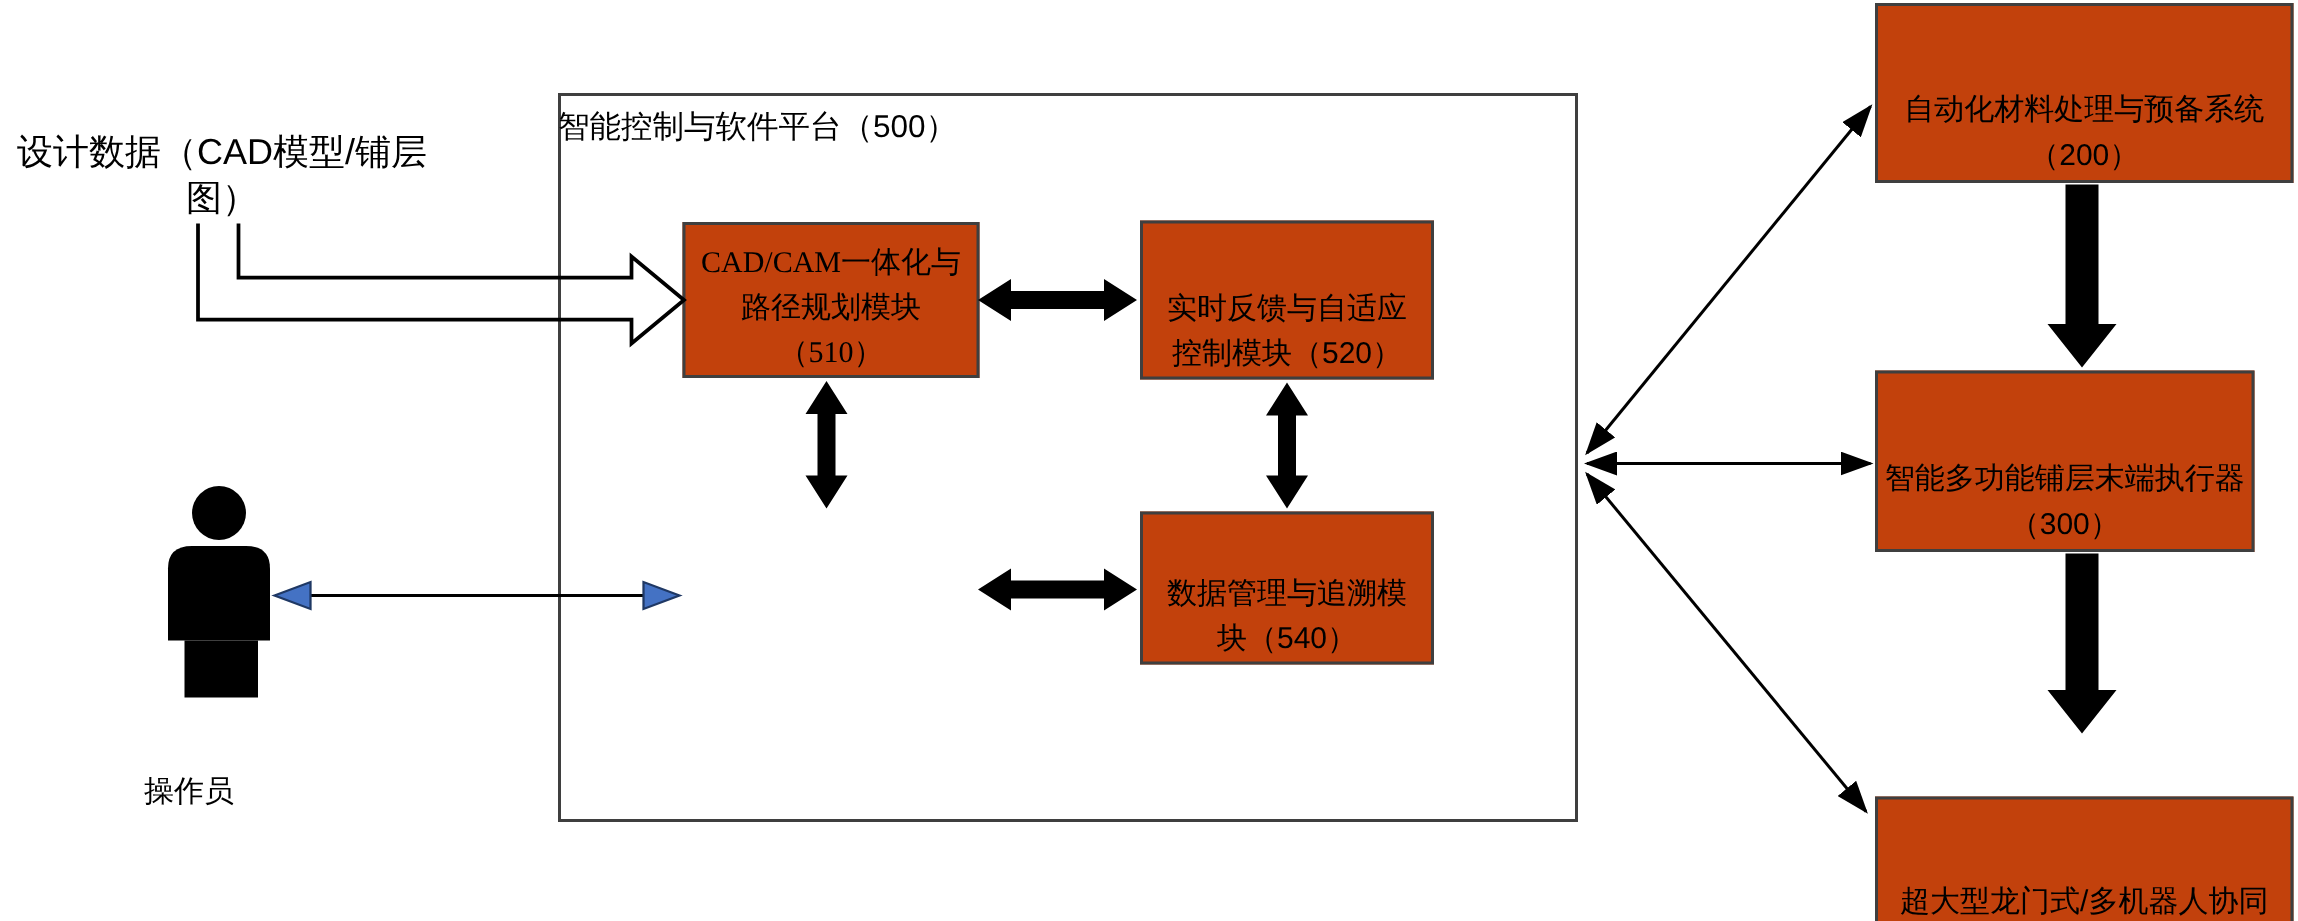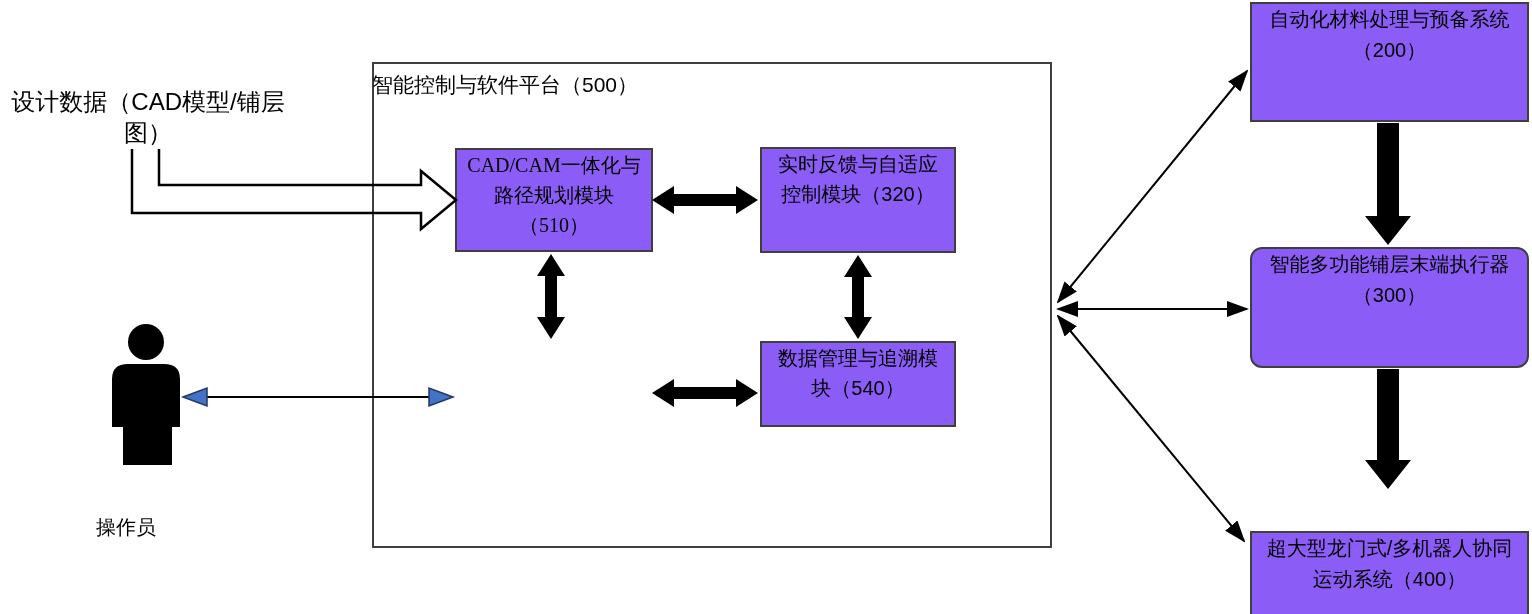--- a/index.html
+++ b/index.html
@@ -7,24 +7,24 @@
     position: relative;
     width: 1532px;
     height: 614px;
     background: #ffffff;
     font-family: "Liberation Sans", "DejaVu Sans", sans-serif;
     color: #000;
     overflow: hidden;
   }
   .box {
     position: absolute;
-    background: #8b5cf6;
+    background: #c2410c;
     border: 2px solid #3f3f3f;
     display: flex;
-    align-items: flex-start;
+    align-items: flex-end;
     justify-content: center;
     text-align: center;
     box-sizing: border-box;
   }
   .label { white-space: pre-line; }
   .module-box { font-size: 20px; line-height: 30px; }
   .subsystem-box { font-size: 20px; line-height: 31px; }
   .platform-box { position:absolute; background:#fff; border:2px solid #3f3f3f; box-sizing:border-box; }
   .platform-title {
     position: absolute;
@@ -63,32 +63,32 @@
   <div class="platform-box" style="left:372px; top:62px; width:680px; height:486px;"></div>
   <div class="platform-title" style="left:372px; top:72px; width:680px;">智能控制与软件平台（500）</div>
 
   <div class="box module-box" style="left:455px; top:148px; width:198px; height:104px;font-family:Liberation Serif, serif;">
     <span class="label">CAD/CAM一体化与
 路径规划模块
 （510）</span>
   </div>
   <div class="box module-box" style="left:760px; top:147px; width:196px; height:106px;">
     <span class="label">实时反馈与自适应
-控制模块（320）</span>
+控制模块（520）</span>
   </div>
-  <div class="box module-box" style="left:760px; top:341px; width:196px; height:86px;">
+  <div class="box module-box" style="left:760px; top:341px; width:196px; height:102px;">
     <span class="label">数据管理与追溯模
 块（540）</span>
   </div>
 
   <div class="box subsystem-box" style="left:1250px; top:2px; width:279px; height:120px;">
     <span class="label">自动化材料处理与预备系统
 （200）</span>
   </div>
-  <div class="box subsystem-box" style="left:1250px; top:247px; width:279px; height:121px;border-radius:12px;">
+  <div class="box subsystem-box" style="left:1250px; top:247px; width:253px; height:121px;">
     <span class="label">智能多功能铺层末端执行器
 （300）</span>
   </div>
   <div class="box subsystem-box" style="left:1250px; top:491px; width:279px; height:119px;margin-top:40px;">
     <span class="label">超大型龙门式/多机器人协同
 运动系统（400）</span>
   </div>
 
   <div class="operator-label" style="left:96px; top:470px; width:100px;">操作员</div>
 

